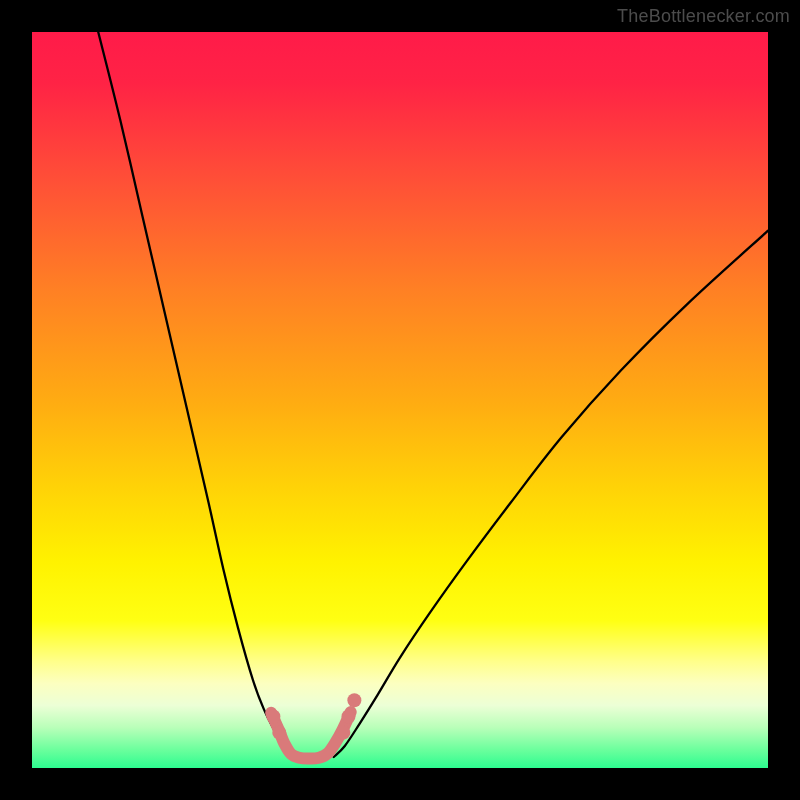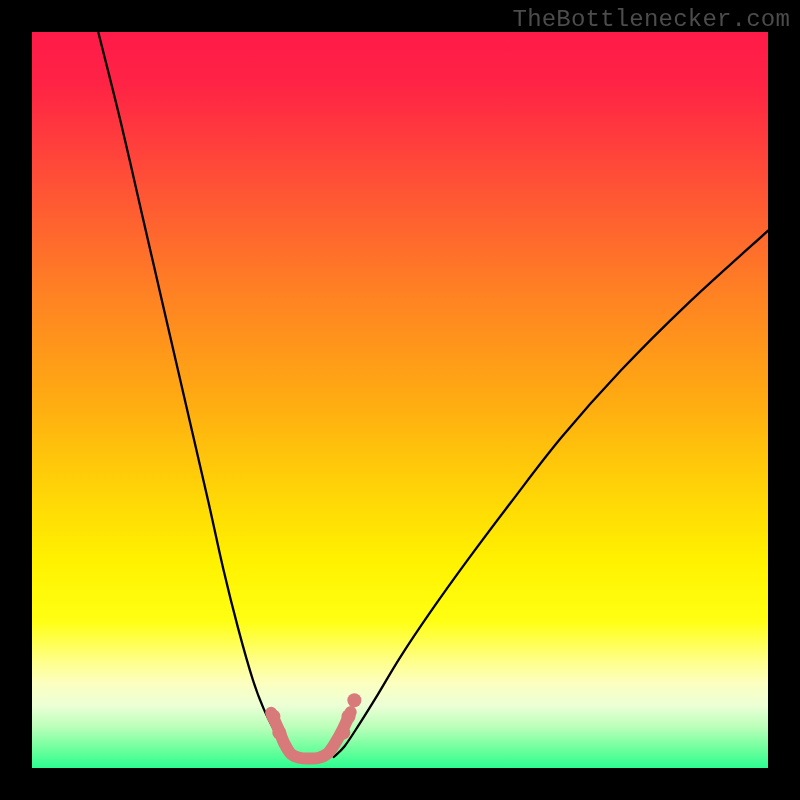--- a/index.html
+++ b/index.html
@@ -31,24 +31,23 @@
   }
   svg.curves {
     position: absolute;
     inset: 0;
   }
   .watermark {
     position: absolute;
     top: 6px;
     right: 10px;
     color: #4c4c4c;
-    font-size: 24px;
+    font-size: 18px;
     letter-spacing: 0.2px;
     user-select: none;
-    font-family: Liberation Mono, monospace;
   }
 </style>
 </head>
 <body>
 
 <div class="frame">
 
   <div class="plot-area">
     <svg class="gradient-bg" viewBox="0 0 736 736" preserveAspectRatio="none">
       <defs>

